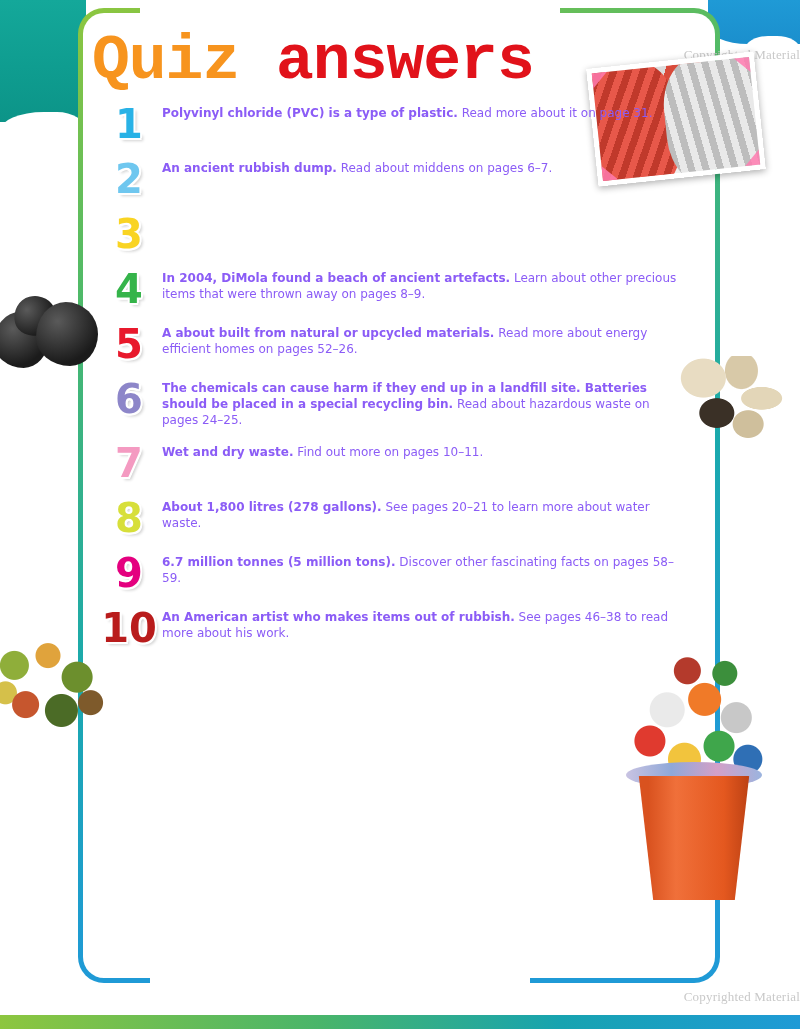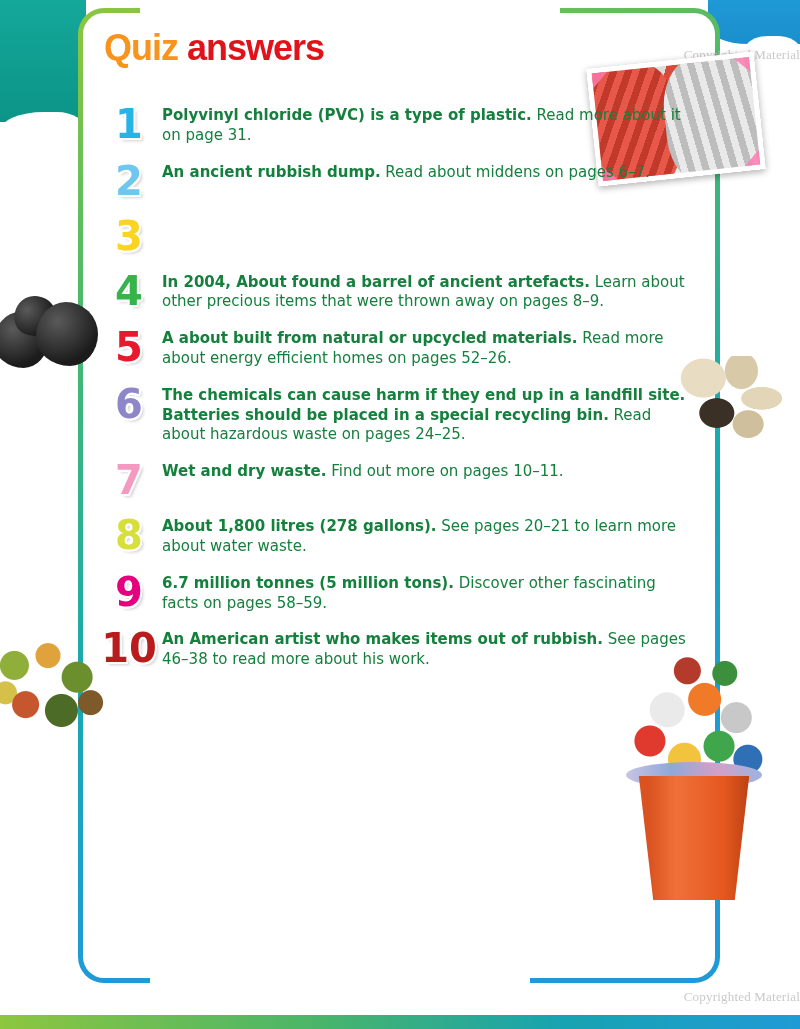--- a/index.html
+++ b/index.html
@@ -73,24 +73,24 @@
     letter-spacing: .2px;
     font-family: "Liberation Serif", serif;
     margin-top: 25px;
   }
   .copyright.top { top: 22px; }
   .copyright.bottom { bottom: 24px; }
 
   
   .title {
     position: absolute;
-    left: 104px; top: 30px;
-    font-size: 36px;
+    left: 92px; top: 30px;
+    font-size: 63px;
     font-weight: bold;
-    font-family: Liberation Sans, sans-serif;
+    font-family: Liberation Mono, monospace;
     letter-spacing: -1px;
     line-height: 1;
     white-space: nowrap;
   }
   .title .w1 { color: #f7941e; }
   .title .w2 { color: #e1121a; }
 
   
   .list {
     position: absolute;
@@ -112,23 +112,23 @@
     font-size: 40px;
     line-height: 1;
     padding-top: 4px;
     text-shadow:
       2px 0 0 #fff, -2px 0 0 #fff, 0 2px 0 #fff, 0 -2px 0 #fff,
       1.5px 1.5px 0 #fff, -1.5px 1.5px 0 #fff, 1.5px -1.5px 0 #fff, -1.5px -1.5px 0 #fff,
       3px 3px 3px rgba(0,0,0,.18);
   }
   .txt {
     flex: 1;
-    font-size: 15px;
+    font-size: 12px;
     line-height: 1.32;
-    color: #15803d;
+    color: #8b5cf6;
     font-family: "DejaVu Sans", sans-serif;
     padding-top: 6px;
   }
   .txt b { font-weight: bold; }
 
   
   .photo {
     position: absolute;
     background: #fff;
     border: 5px solid #fff;
@@ -271,21 +271,21 @@
       </div>
       <div class="row">
         <div class="num" style="color: rgb(111, 199, 239);">2</div>
         <div class="txt"><b>An ancient rubbish dump.</b><span> Read about middens on pages 6–7.</span></div>
       </div>
       <div class="row">
         <div class="num" style="color: rgb(249, 212, 35);">3</div>
       </div>
       <div class="row">
         <div class="num" style="color: rgb(53, 180, 74);">4</div>
-        <div class="txt"><b>In 2004, About found a barrel of ancient artefacts.</b><span> Learn about other precious items that were thrown away on pages 8–9.</span></div>
+        <div class="txt"><b>In 2004, DiMola found a beach of ancient artefacts.</b><span> Learn about other precious items that were thrown away on pages 8–9.</span></div>
       </div>
       <div class="row">
         <div class="num" style="color: rgb(232, 25, 44);">5</div>
         <div class="txt"><b>A about built from natural or upcycled materials.</b><span> Read more about energy efficient homes on pages 52–26.</span></div>
       </div>
       <div class="row">
         <div class="num" style="color: rgb(141, 134, 201);">6</div>
         <div class="txt"><b>The chemicals can cause harm if they end up in a landfill site. Batteries should be placed in a special recycling bin.</b><span> Read about hazardous waste on pages 24–25.</span></div>
       </div>
       <div class="row">

